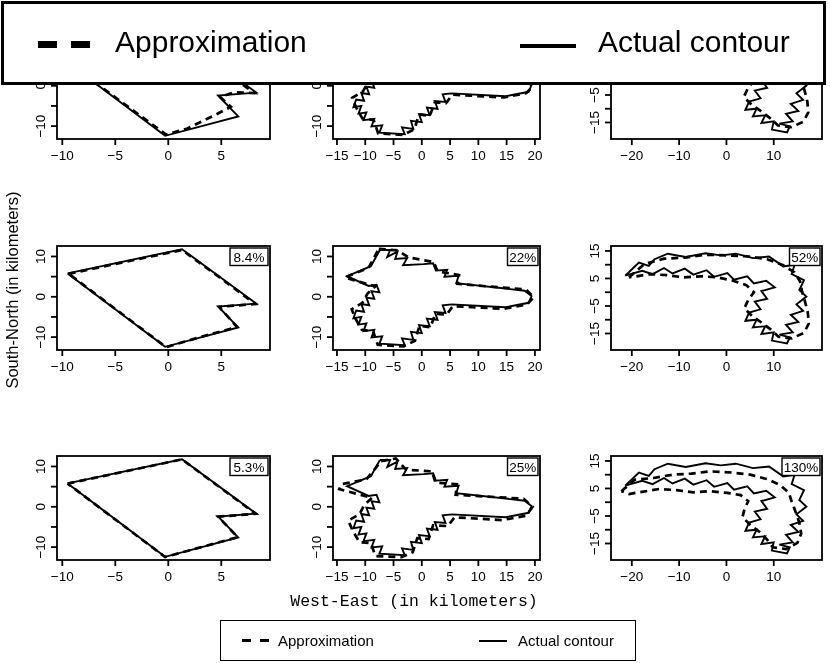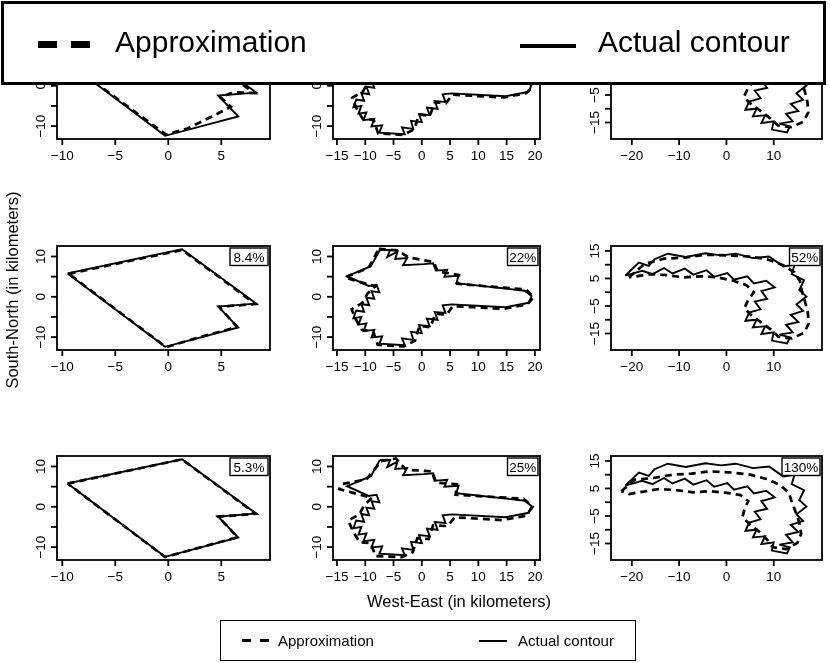--- a/index.html
+++ b/index.html
@@ -9,21 +9,21 @@
               border:3px solid #000;background:#fff;z-index:10;box-sizing:border-box;}
   .top-legend .dash-sample{position:absolute;left:34px;top:37px;width:52px;height:7px;
               background:repeating-linear-gradient(90deg,#000 0 19px,transparent 19px 33px);}
   .top-legend .lg-label{position:absolute;top:50%;transform:translateY(-54%);
               font-size:30px;white-space:nowrap;letter-spacing:0px;}
   .top-legend .lbl-approx{left:111px;}
   .top-legend .solid-sample{position:absolute;left:516px;top:40px;width:56px;height:4px;background:#000;}
   .top-legend .lbl-actual{left:594px;}
   .axis-label{position:absolute;font-size:16.5px;white-space:nowrap;}
   .ylab{left:12px;top:290px;transform:translate(-50%,-50%) rotate(-90deg);}
-  .xlab{left:459px;top:601px;transform:translate(-50%,-50%);}
+  .xlab{left:414px;top:601px;transform:translate(-50%,-50%);font-family:Liberation Mono, monospace;}
   .bottom-legend{position:absolute;left:220px;top:620px;width:416px;height:41px;
               border:1.5px solid #000;background:#fff;box-sizing:border-box;}
   .bottom-legend .dash-sample{position:absolute;left:21px;top:18px;width:27px;height:3.2px;
               background:repeating-linear-gradient(90deg,#000 0 9px,transparent 9px 18px);}
   .bottom-legend .lg-label{position:absolute;top:50%;transform:translateY(-52%);
               font-size:15px;white-space:nowrap;}
   .bottom-legend .lbl-approx{left:57px;}
   .bottom-legend .solid-sample{position:absolute;left:258px;top:19px;width:28px;height:1.8px;background:#000;}
   .bottom-legend .lbl-actual{left:297px;}
   #plots{position:absolute;left:0;top:8px;width:830px;height:591px;}

